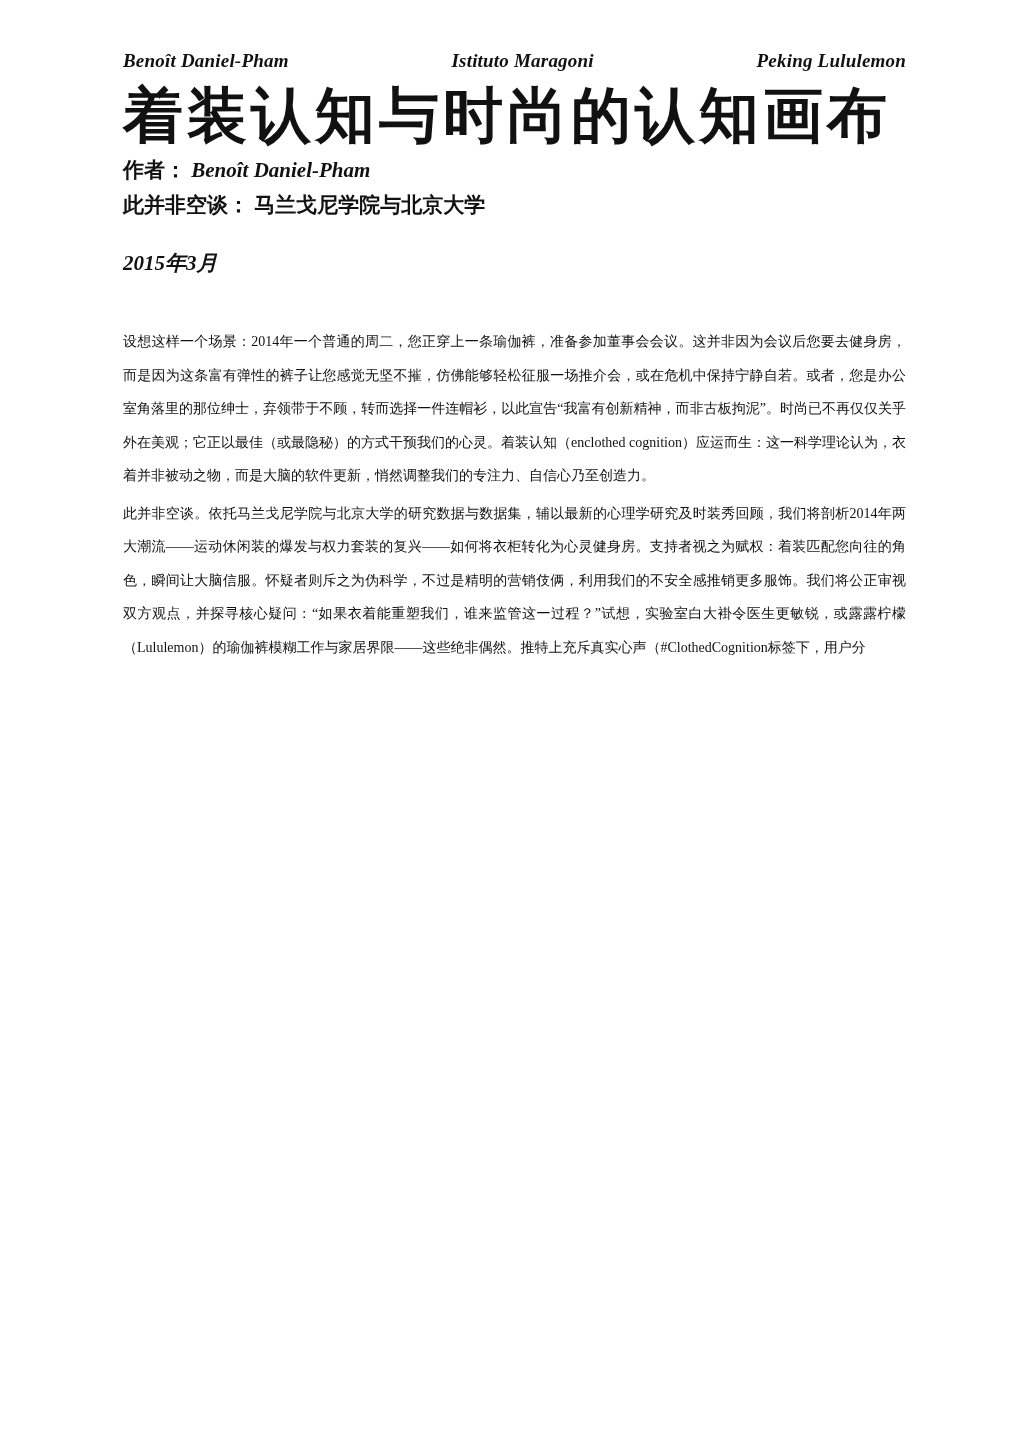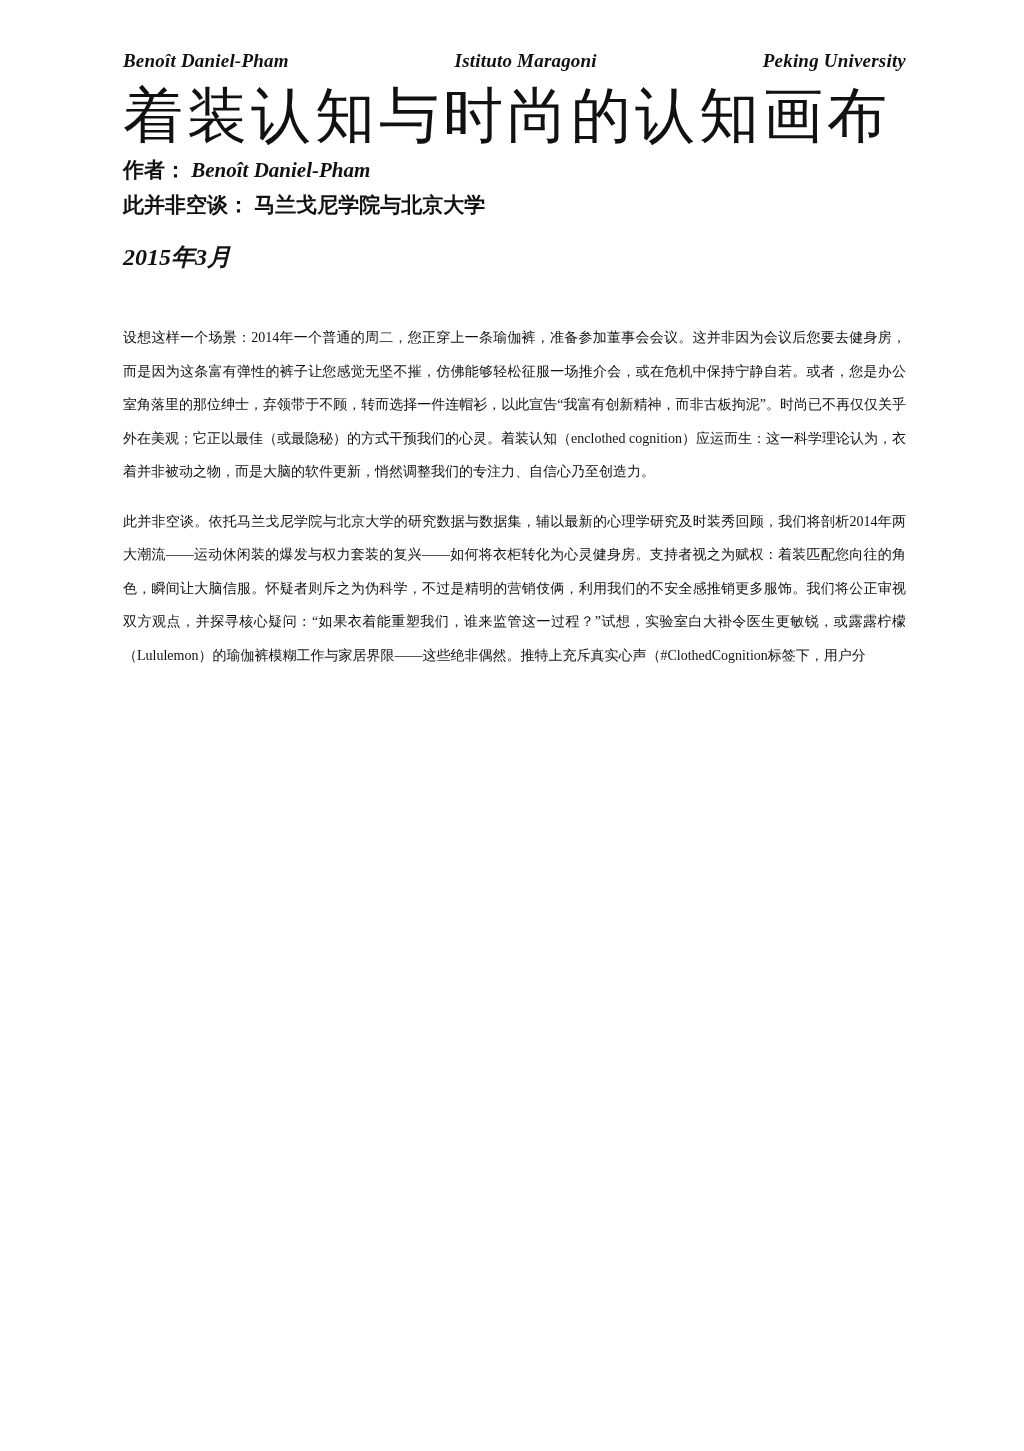--- a/index.html
+++ b/index.html
@@ -31,77 +31,77 @@
   
   .kicker {
     margin-top: 188px;
     font-size: 32px;
     font-weight: normal;
     letter-spacing: 2px;
   }
   .main-title {
     margin-top: 8px;
     font-size: 60px;
-    font-weight: normal;
+    font-weight: bold;
     line-height: 1.22;
     letter-spacing: 4px;
   }
   
   .meta-block {
     font-size: 21px;
     line-height: 35px;
   }
   .meta-line .label {
     font-weight: bold;
   }
   .meta-line .value-latin {
     font-weight: bold;
     font-style: italic;
   }
   .meta-line .value-cjk {
     font-weight: bold;
     font-style: normal;
   }
   .date-line {
-    margin-top: 18px;
-    font-size: 24px;
+    margin-top: 26px;
+    font-size: 21px;
     font-weight: bold;
     font-style: italic;
   }
   
   .body-text {
     margin-top: 48px;
     font-size: 14px;
     line-height: 33.5px;
     text-align: justify;
     text-justify: inter-ideograph;
   }
   .body-text p {
     margin: 0;
   }
   .body-text p + p {
-    margin-top: 16px;
+    margin-top: 4px;
   }
   
   .page-footer {
     position: absolute;
     left: 123px;
     top: 1393px;
     font-size: 20px;
   }
 </style>
 </head>
 <body>
 
 <div class="page">
 
   <div class="running-header">
     <span>Benoît Daniel-Pham</span>
     <span>Istituto Maragoni</span>
-    <span>Peking University</span>
+    <span>Peking Lululemon</span>
   </div>
 
 
   <h1 class="main-title" style="margin-bottom:0;">着装认知与时尚的认知画布</h1>
 
   <div class="meta-block">
     <div class="meta-line">
       <span class="label">作者：</span>
       <span class="value-latin">Benoît Daniel-Pham</span>
     </div>

